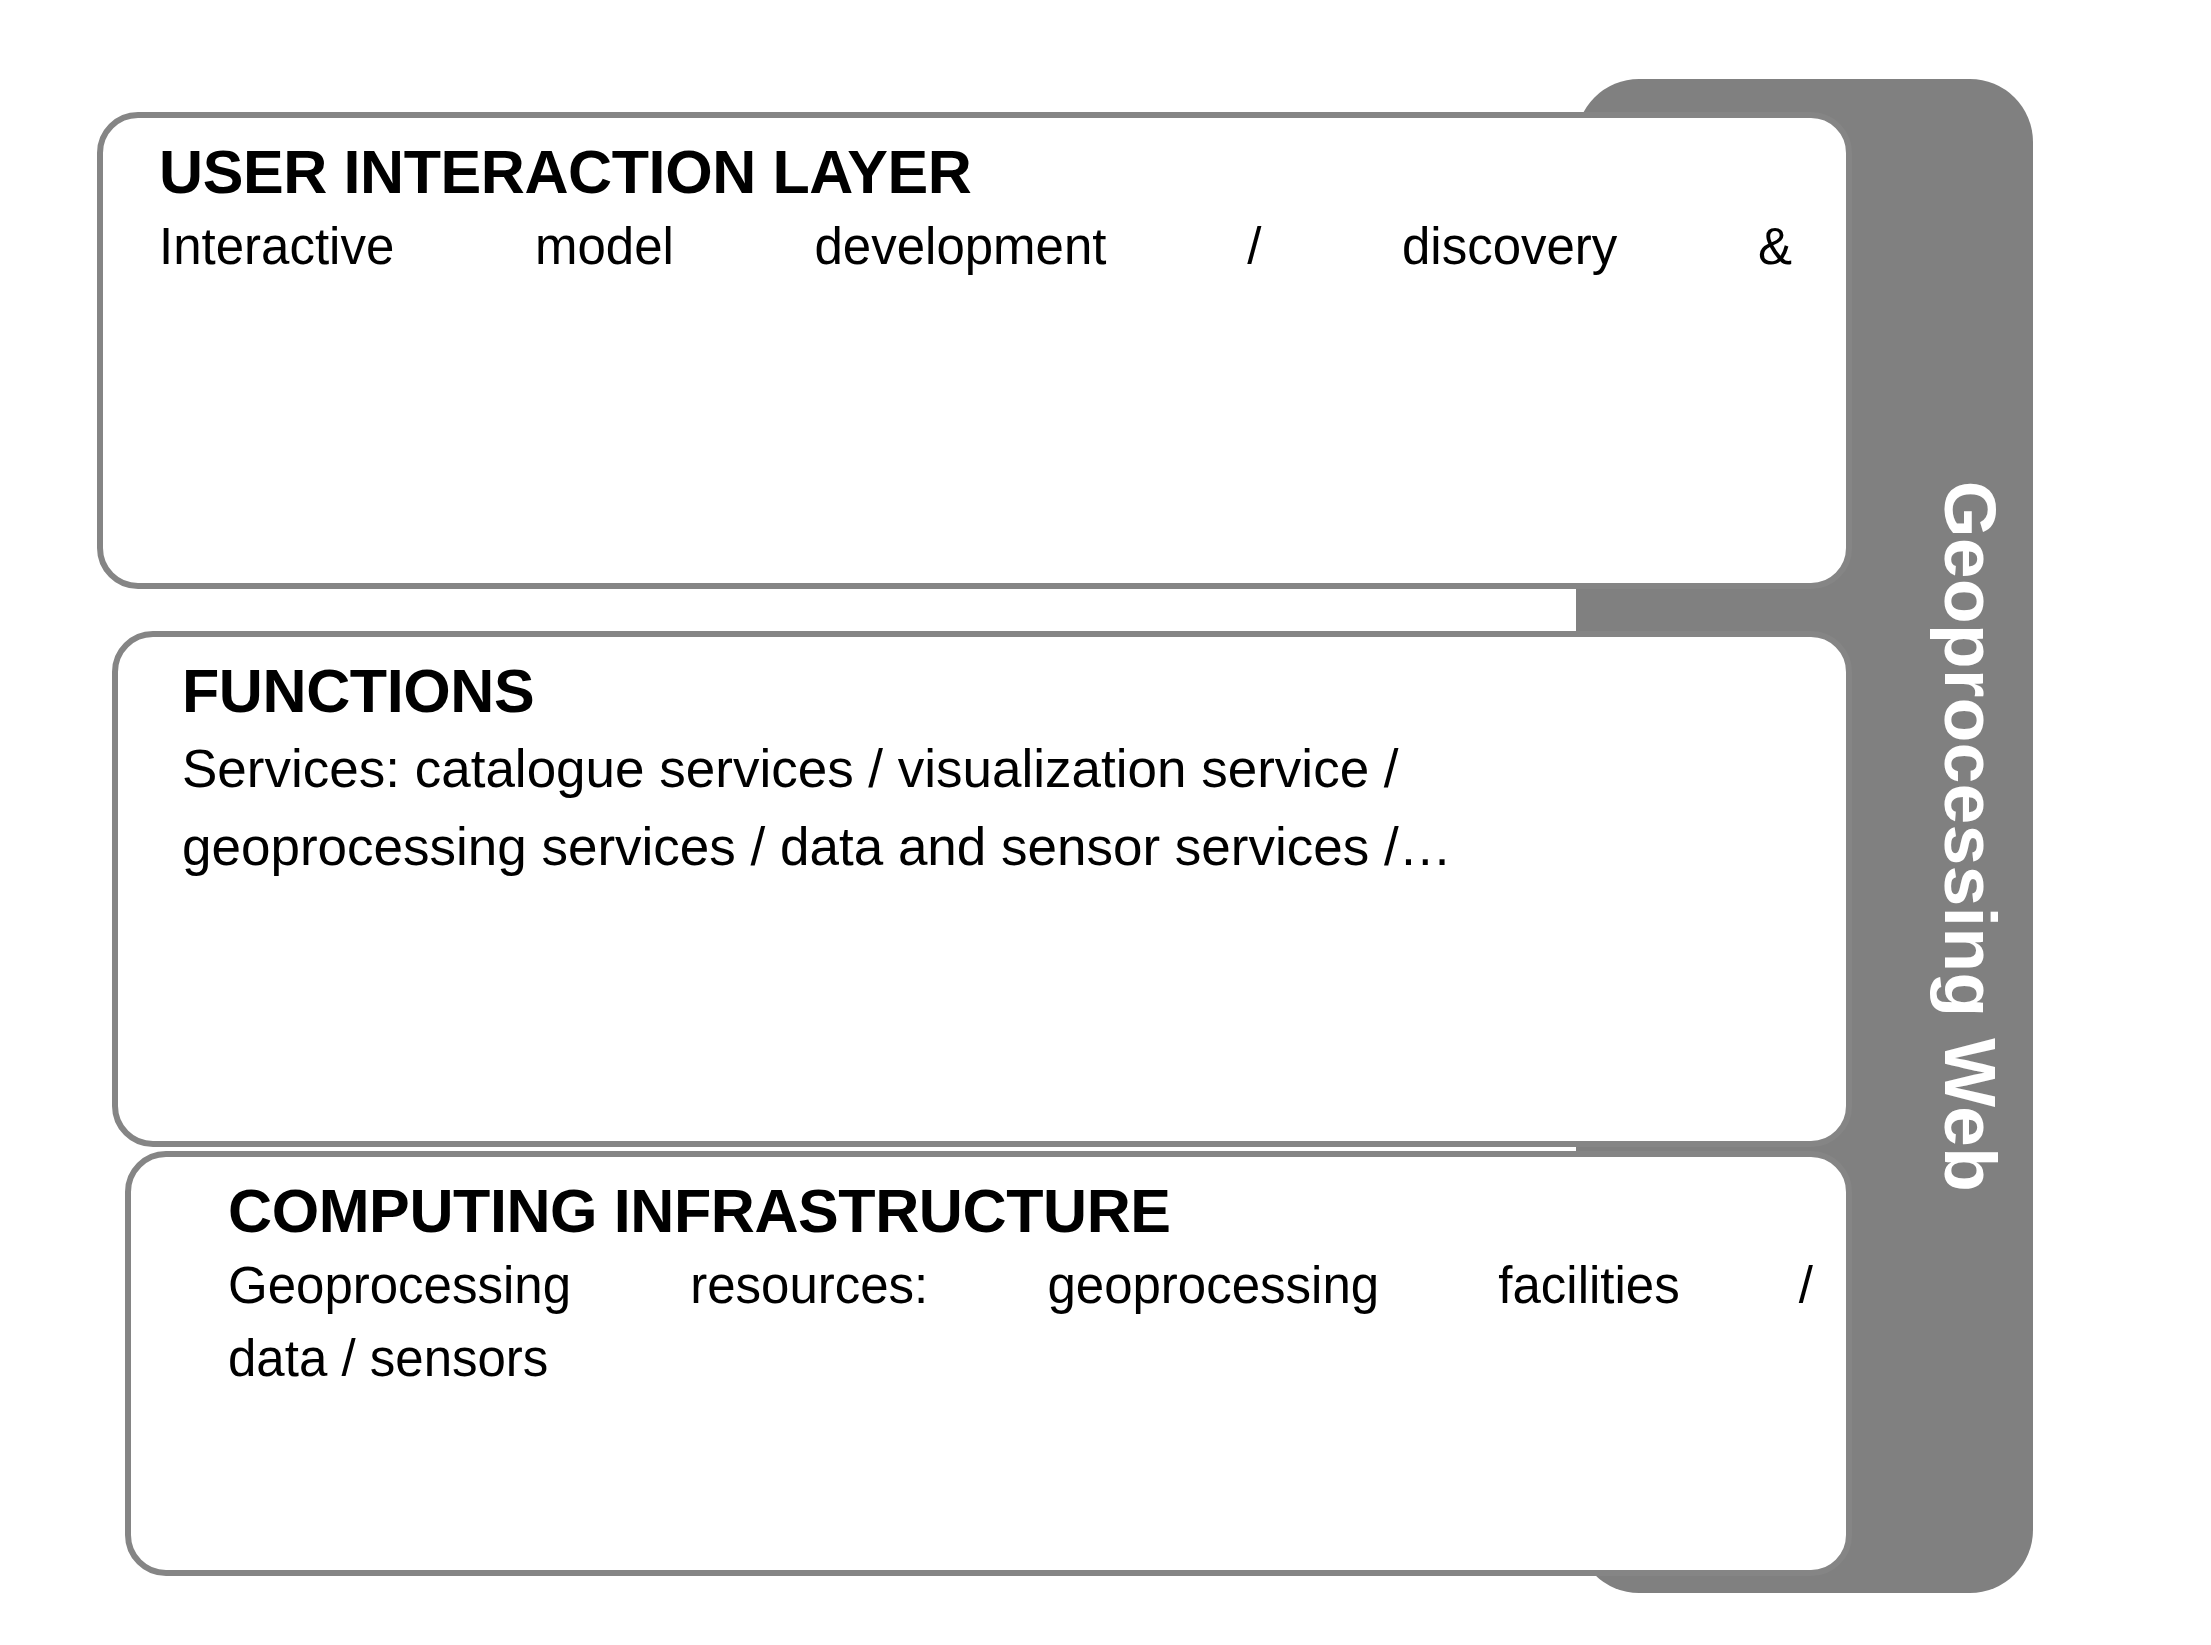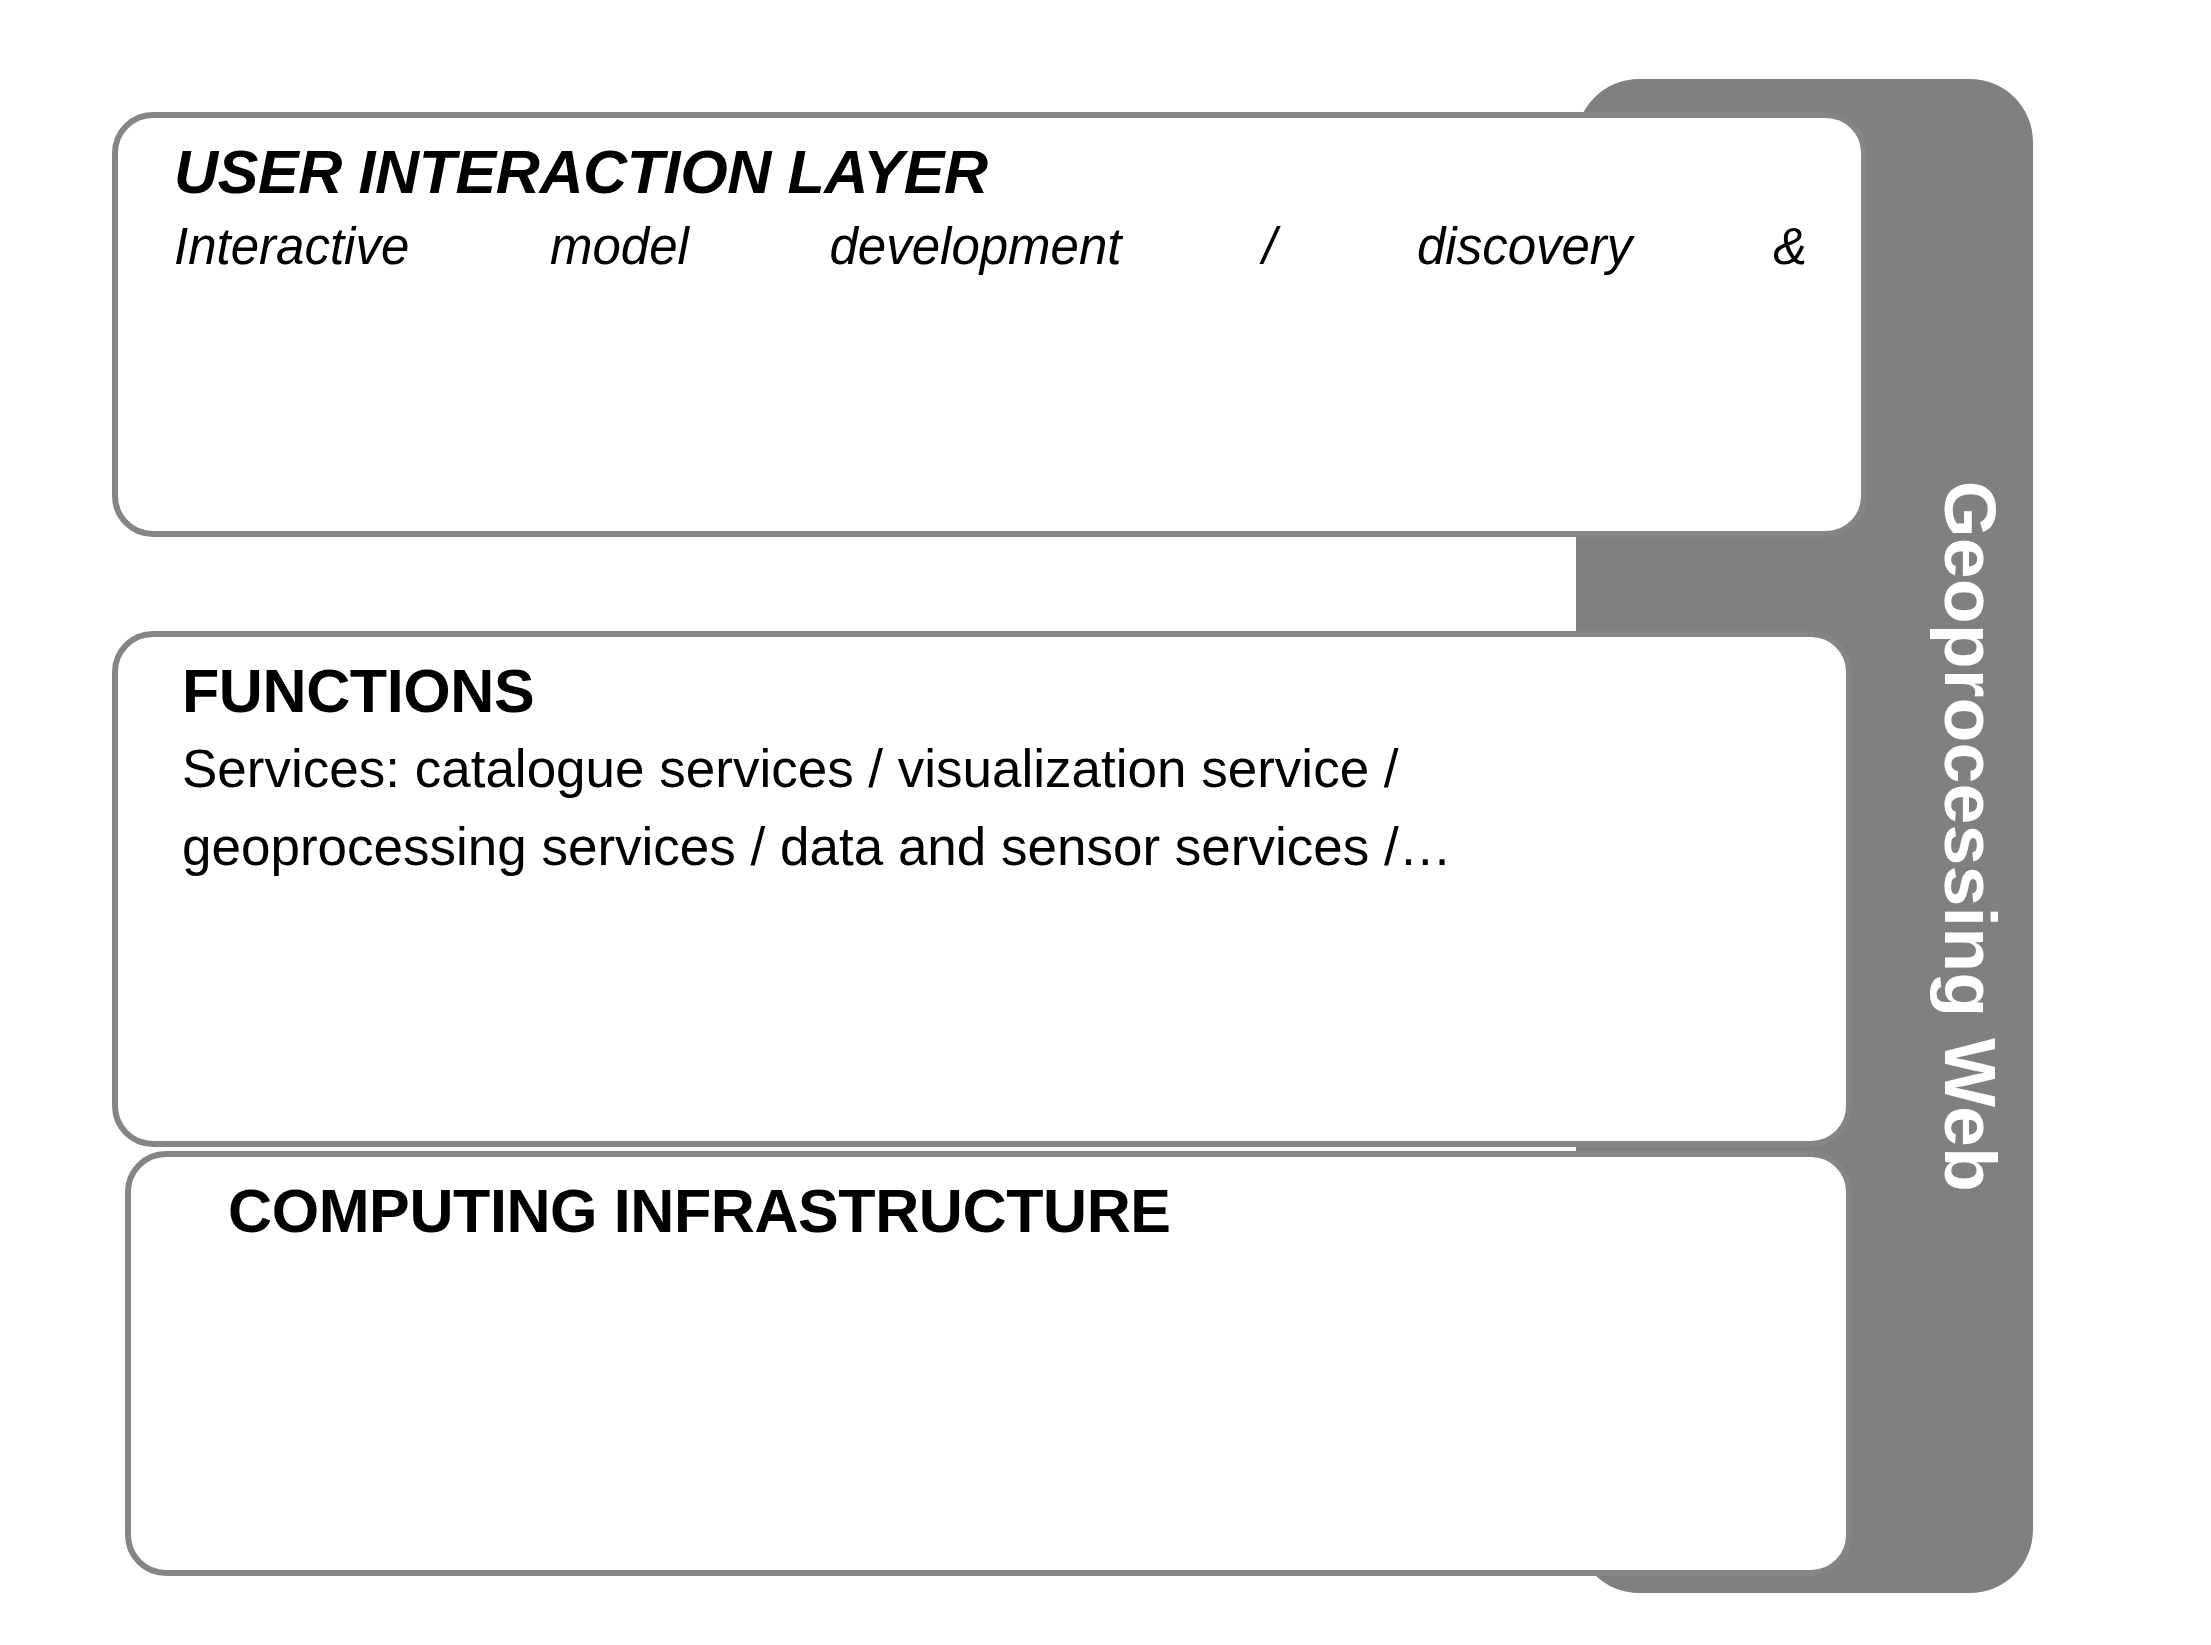--- a/index.html
+++ b/index.html
@@ -55,21 +55,21 @@
 
   
   .layer-box {
     position: absolute;
     background: #ffffff;
     border: 6.3px solid #858585;
     border-radius: 41px;
     box-sizing: border-box;
   }
 
-  .box-user      { left: 112px; top: 112px;  width: 1755px; height: 425px; font-style: italic; }
+  .box-user      { left: 97px; top: 112px;  width: 1755px; height: 477px; }
   .box-functions { left: 112px; top: 631px;  width: 1740px; height: 516px; }
   .box-infra     { left: 125px; top: 1151px; width: 1727px; height: 425px; }
 
   .box-inner {
     padding-top: 19.7px;
   }
   .box-user .box-inner      { padding-left: 56px; padding-right: 54px; }
   .box-functions .box-inner { padding-left: 64px; padding-right: 54px; }
   .box-infra .box-inner     { padding-left: 97px; padding-right: 33px; }
 
@@ -122,17 +122,21 @@
       <div class="layer-body">
         <span class="line">Services: catalogue services / visualization service /</span>
         <span class="line">geoprocessing services / data and sensor services /…</span>
       </div>
     </div>
   </div>
 
   <div class="layer-box box-infra">
     <div class="box-inner">
       <div class="layer-title">COMPUTING INFRASTRUCTURE</div>
+      <div class="layer-body">
+        <span class="line justify">Geoprocessing resources: geoprocessing facilities /</span>
+        <span class="line">data / sensors</span>
+      </div>
     </div>
   </div>
 
 </div>
 
 
 </body></html>

